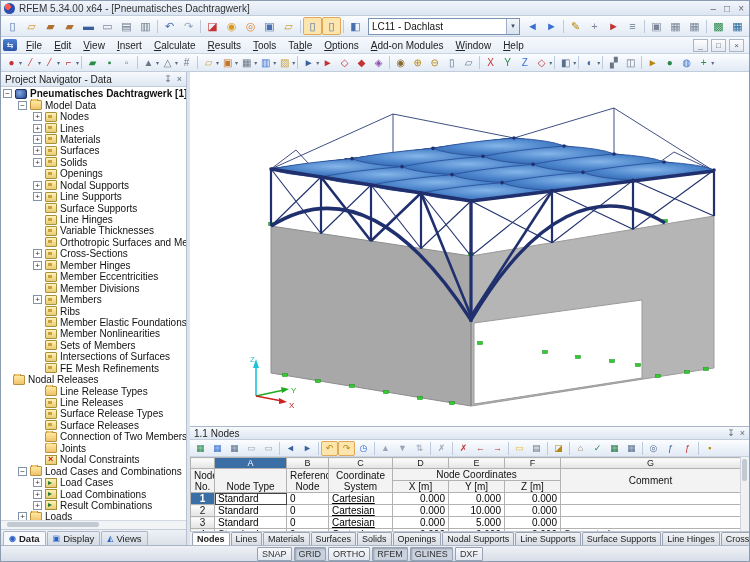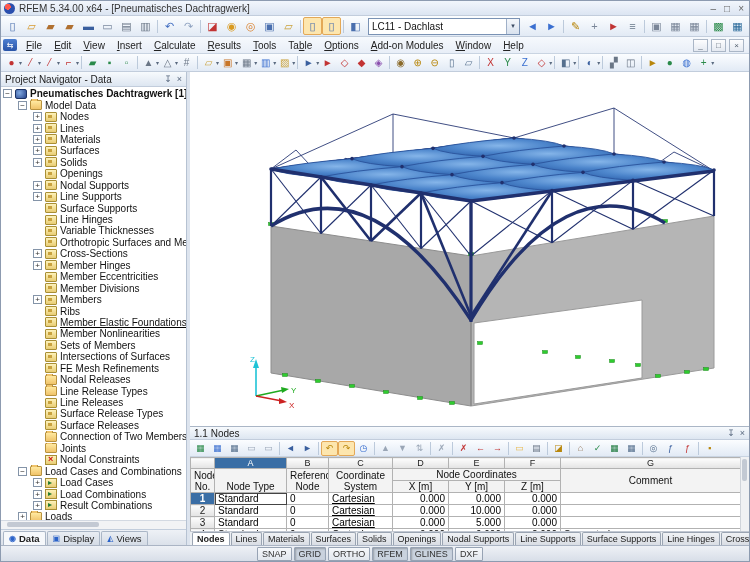--- a/index.html
+++ b/index.html
@@ -373,21 +373,21 @@
           <div class="trow" style="padding-left: 32px;">
             <span class="expbox">+</span>
             <span class="tico item"></span>
             <span class="lbl">Members</span>
           </div>
           <div class="trow" style="padding-left: 32px;">
             <span class="expspacer"></span>
             <span class="tico item"></span>
             <span class="lbl">Ribs</span>
           </div>
-          <div class="trow" style="padding-left: 32px; text-decoration: underline;">
+          <div class="trow" style="padding-left: 32px;">
             <span class="expspacer"></span>
             <span class="tico item"></span>
             <span class="lbl">Member Elastic Foundations</span>
           </div>
           <div class="trow" style="padding-left: 32px;">
             <span class="expspacer"></span>
             <span class="tico item"></span>
             <span class="lbl">Member Nonlinearities</span>
           </div>
           <div class="trow" style="padding-left: 32px;">
@@ -398,21 +398,21 @@
           <div class="trow" style="padding-left: 32px;">
             <span class="expspacer"></span>
             <span class="tico item"></span>
             <span class="lbl">Intersections of Surfaces</span>
           </div>
           <div class="trow" style="padding-left: 32px;">
             <span class="expspacer"></span>
             <span class="tico item"></span>
             <span class="lbl">FE Mesh Refinements</span>
           </div>
-          <div class="trow" style="padding-left: 32px;">
+          <div class="trow" style="">
             <span class="expspacer"></span>
             <span class="tico folder"></span>
             <span class="lbl">Nodal Releases</span>
           </div>
           <div class="trow" style="padding-left: 32px;">
             <span class="expspacer"></span>
             <span class="tico folder"></span>
             <span class="lbl">Line Release Types</span>
           </div>
           <div class="trow" style="padding-left: 32px;">

